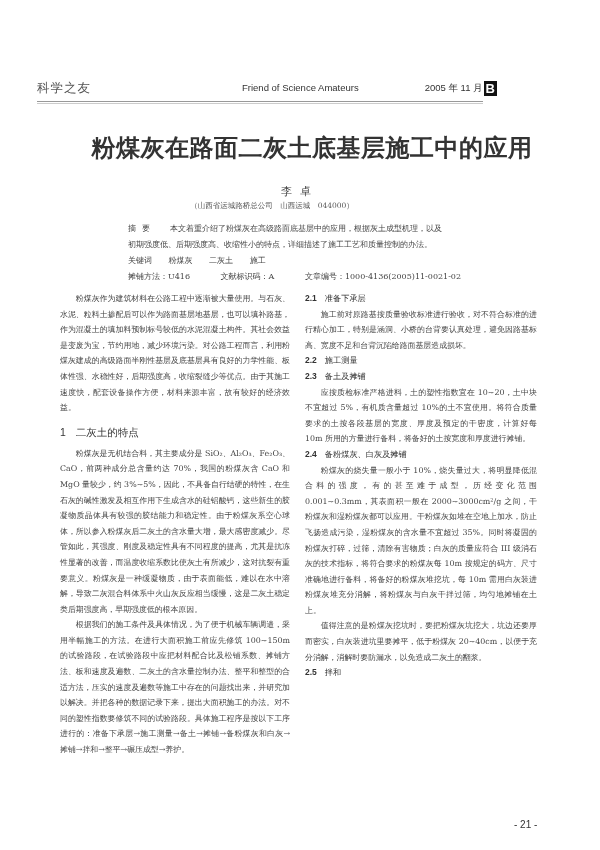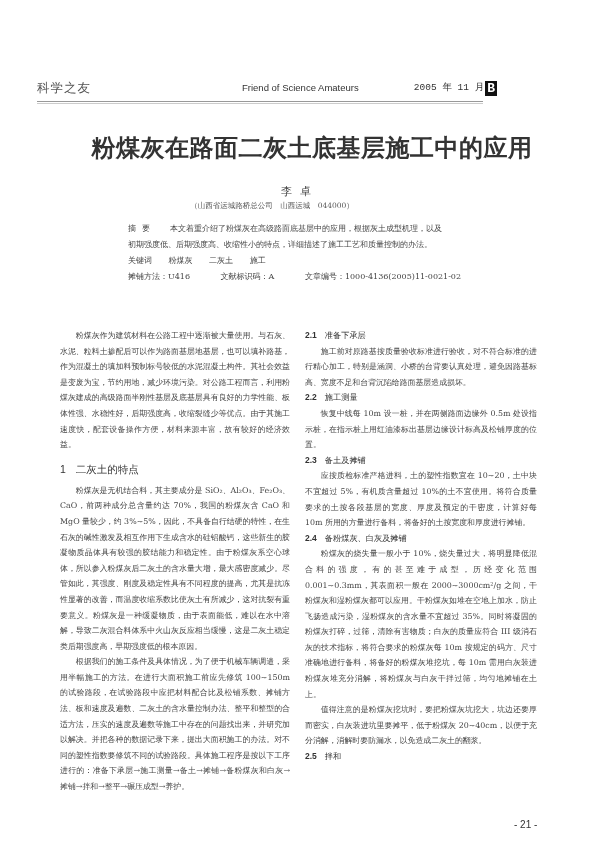--- a/index.html
+++ b/index.html
@@ -2,34 +2,34 @@
 <html><head>
 <meta charset="utf-8">
 <style>
   * { box-sizing: border-box; margin: 0; padding: 0; }
   html, body { width: 600px; height: 850px; background: #ffffff; overflow: hidden; }
   body { position: relative; font-family: "DejaVu Serif", "Liberation Serif", serif; color: #2a2a2a; }
 
   .header { position: absolute; left: 37px; top: 78px; width: 446px; height: 24px; }
   .header .journal-cn { position: absolute; left: 0; top: 2px; font-size: 12.5px; color: #555; letter-spacing: 1px; }
   .header .journal-en { position: absolute; left: 205px; top: 4px; font-family: "Liberation Sans", sans-serif; font-size: 9.5px; color: #333; }
-  .header .issue { position: absolute; right: -14px; top: 3px; font-family: Liberation Mono, monospace; font-size: 9.5px; color: #333; white-space: nowrap; }
+  .header .issue { position: absolute; right: -14px; top: 3px; font-family: Liberation Sans, sans-serif; font-size: 9.5px; color: #333; white-space: nowrap; }
   .header .issue .b-badge { display: inline-block; background: #111; color: #fff; font-weight: bold; font-size: 13px; padding: 0 2px; line-height: 15px; margin-left: 1px; vertical-align: -2px; }
   .header-rule { position: absolute; left: 37px; top: 101px; width: 446px; height: 0; border-top: 1px solid #999; border-bottom: 1px solid #ccc; padding-top: 1px; }
 
   .title { position: absolute; left: 12px; width: 600px; top: 132px; text-align: center; font-size: 24px; color: #333; letter-spacing: 0.5px; }
   .author { position: absolute; left: 0; width: 600px; top: 184px; text-align: center; font-size: 11px; color: #444; letter-spacing: 8px; }
   .affil { position: absolute; left: 0; width: 544px; top: 201px; text-align: center; font-size: 7.5px; color: #555; }
 
   .abstract { position: absolute; left: 128px; top: 221px; width: 365px; font-size: 8px; line-height: 16px; color: #444; }
   .abstract .label { letter-spacing: 6px; margin-right: 14px; }
   .abstract .row { white-space: nowrap; }
   .abstract .gap { display: inline-block; width: 14px; }
 
-  .col { position: absolute; top: 291px; width: 230px; font-size: 7.9px; line-height: 15.6px; color: #444; text-align: justify; margin-top: 37px; }
+  .col { position: absolute; top: 291px; width: 230px; font-size: 7.9px; line-height: 15.6px; color: #444; text-align: justify; }
   .col.left { left: 60px; }
   .col.right { left: 305px; width: 232px; }
   .col p { text-indent: 2em; }
   .h1 { font-size: 10.5px; color: #333; margin: 8px 0 6px 0; line-height: 16px; }
   .h1 .num { font-family: "Liberation Sans", sans-serif; margin-right: 10px; }
   .h2 { font-size: 8.2px; color: #333; line-height: 15.6px; }
   .h2 .num { font-family: "Liberation Sans", sans-serif; font-weight: bold; font-size: 8.5px; margin-right: 8px; }
 
   .page-num { position: absolute; left: 514px; top: 819px; font-family: "Liberation Sans", sans-serif; font-size: 10px; color: #333; }
 </style>
@@ -80,21 +80,20 @@
 </div>
 
 <div class="col right">
   <div class="h2">
     <span class="num">2.1</span><span>准备下承层</span>
   </div>
   <p>施工前对原路基按质量验收标准进行验收，对不符合标准的进行精心加工，特别是涵洞、小桥的台背要认真处理，避免因路基标高、宽度不足和台背沉陷给路面基层造成损坏。</p>
   <div class="h2">
     <span class="num">2.2</span><span>施工测量</span>
   </div>
-  <p>恢复中线每 10m 设一桩，并在两侧路面边缘外 0.5m 处设指示桩，在指示桩上用红油漆标出基层边缘设计标高及松铺厚度的位置。</p>
   <div class="h2">
     <span class="num">2.3</span><span>备土及摊铺</span>
   </div>
   <p>应按质检标准严格进料，土的塑性指数宜在 10~20，土中块不宜超过 5%，有机质含量超过 10%的土不宜使用。将符合质量要求的土按各段基层的宽度、厚度及预定的干密度，计算好每 10m 所用的方量进行备料，将备好的土按宽度和厚度进行摊铺。</p>
   <div class="h2">
     <span class="num">2.4</span><span>备粉煤灰、白灰及摊铺</span>
   </div>
   <p>粉煤灰的烧失量一般小于 10%，烧失量过大，将明显降低混合料的强度，有的甚至难于成型，历经变化范围 0.001~0.3mm，其表面积一般在 2000~3000cm²/g 之间，干粉煤灰和湿粉煤灰都可以应用。干粉煤灰如堆在空地上加水，防止飞扬造成污染，湿粉煤灰的含水量不宜超过 35%。同时将凝固的粉煤灰打碎，过筛，清除有害物质；白灰的质量应符合 III 级消石灰的技术指标，将符合要求的粉煤灰每 10m 按规定的码方、尺寸准确地进行备料，将备好的粉煤灰堆挖坑，每 10m 需用白灰装进粉煤灰堆充分消解，将粉煤灰与白灰干拌过筛，均匀地摊铺在土上。</p>
   <p>值得注意的是粉煤灰挖坑时，要把粉煤灰坑挖大，坑边还要厚而密实，白灰装进坑里要摊平，低于粉煤灰 20~40cm，以便于充分消解，消解时要防漏水，以免造成二灰土的翻浆。</p>
   <div class="h2">

